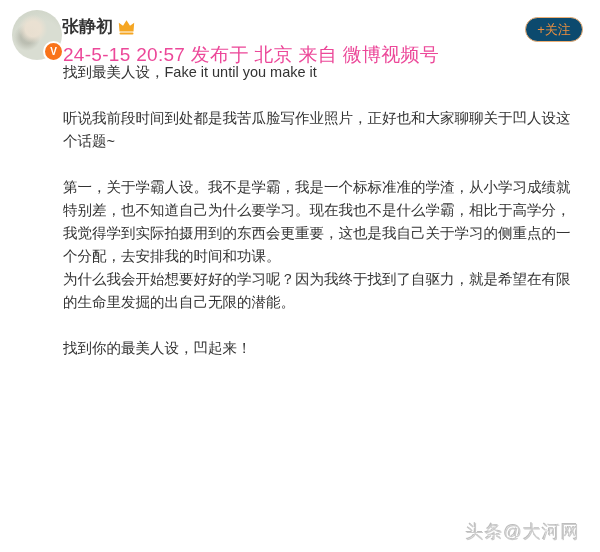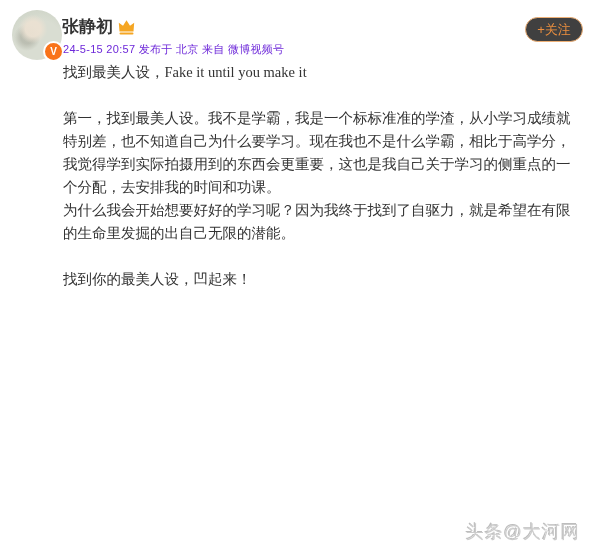--- a/index.html
+++ b/index.html
@@ -44,45 +44,44 @@
     display: flex; align-items: center; gap: 5px;
   }
   .author-name {
     font-size: 17px; font-weight: bold; color: #333333;
     cursor: pointer; line-height: 20px;
   }
   .crown { width: 17px; height: 16px; display: inline-flex; }
 
   .meta {
     position: absolute; left: 63px; top: 42px;
-    font-size: 11px; color: #6d28d9; letter-spacing: 0.3px;
+    font-size: 19px; color: #ec4899; letter-spacing: 0.3px;
   }
 
   .follow-btn {
     position: absolute; right: 17px; top: 17px;
     width: 58px; height: 25px;
     border: 1px solid #eeb076; border-radius: 13px;
-    background: #404040; color: #ec8f3e;
+    background: #0c4a6e; color: #ec8f3e;
     font-size: 13px; line-height: 23px; text-align: center;
     padding: 0; cursor: pointer;
     font-family: "Liberation Sans", "DejaVu Sans", sans-serif;
   }
 
   
   .content {
     position: absolute; left: 63px; top: 61px;
     width: 517px;
     font-size: 14.5px; color: #333333;
   }
   .content p {
     margin: 0 0 23px 0;
     line-height: 23px;
     white-space: pre-line;
     word-break: break-all;
-    font-family: Liberation Serif, serif;
   }
   .content p:last-child { margin-bottom: 0; }
 
   
   .watermark {
     position: absolute; right: 20px; bottom: 8px;
     font-size: 18px; font-weight: normal;
     color: #cccccc;
     text-shadow: 1px 1px 0 #ffffff, -1px -1px 0 #bdbdbd;
     letter-spacing: 1px;
@@ -110,20 +109,21 @@
       </span>
     </div>
 
     <div class="meta">24-5-15 20:57 发布于 北京 来自 微博视频号</div>
 
     <button class="follow-btn">+关注</button>
   </div>
 
   <div class="content">
     <p>找到最美人设，Fake it until you make it</p>
-    <p>第一，找到最美人设。我不是学霸，我是一个标标准准的学渣，从小学习成绩就特别差，也不知道自己为什么要学习。现在我也不是什么学霸，相比于高学分，我觉得学到实际拍摄用到的东西会更重要，这也是我自己关于学习的侧重点的一个分配，去安排我的时间和功课。
+    <p>听说我前段时间到处都是我苦瓜脸写作业照片，正好也和大家聊聊关于凹人设这个话题~</p>
+    <p>第一，关于学霸人设。我不是学霸，我是一个标标准准的学渣，从小学习成绩就特别差，也不知道自己为什么要学习。现在我也不是什么学霸，相比于高学分，我觉得学到实际拍摄用到的东西会更重要，这也是我自己关于学习的侧重点的一个分配，去安排我的时间和功课。
 为什么我会开始想要好好的学习呢？因为我终于找到了自驱力，就是希望在有限的生命里发掘的出自己无限的潜能。</p>
     <p>找到你的最美人设，凹起来！</p>
   </div>
 
   <div class="watermark">头条@大河网</div>
 
 </div>
 
 </body></html>

